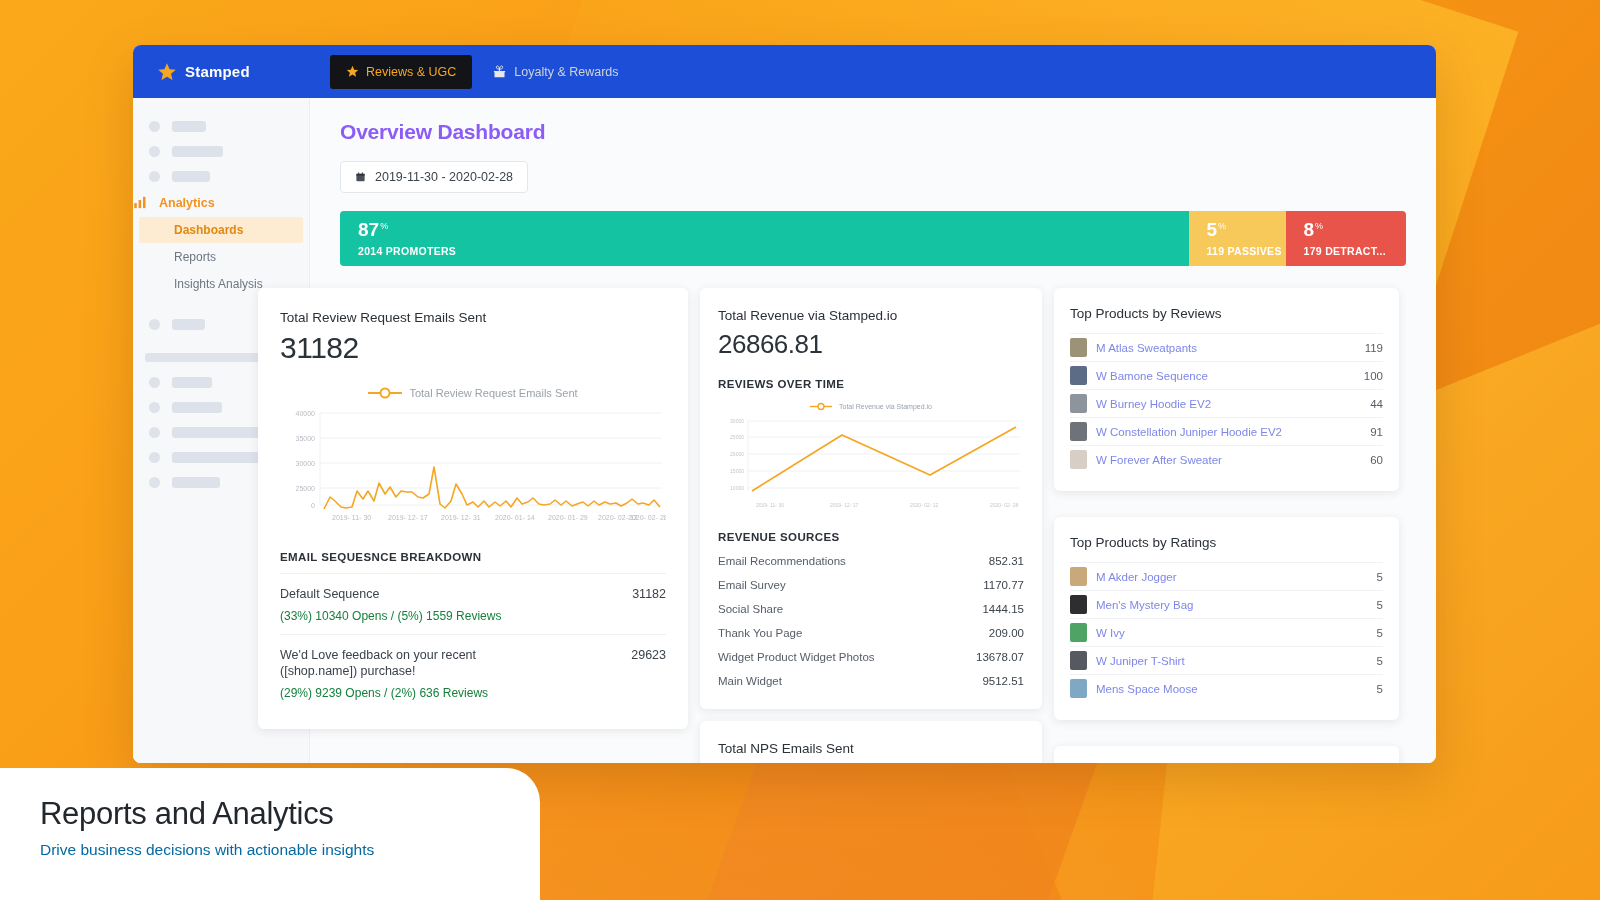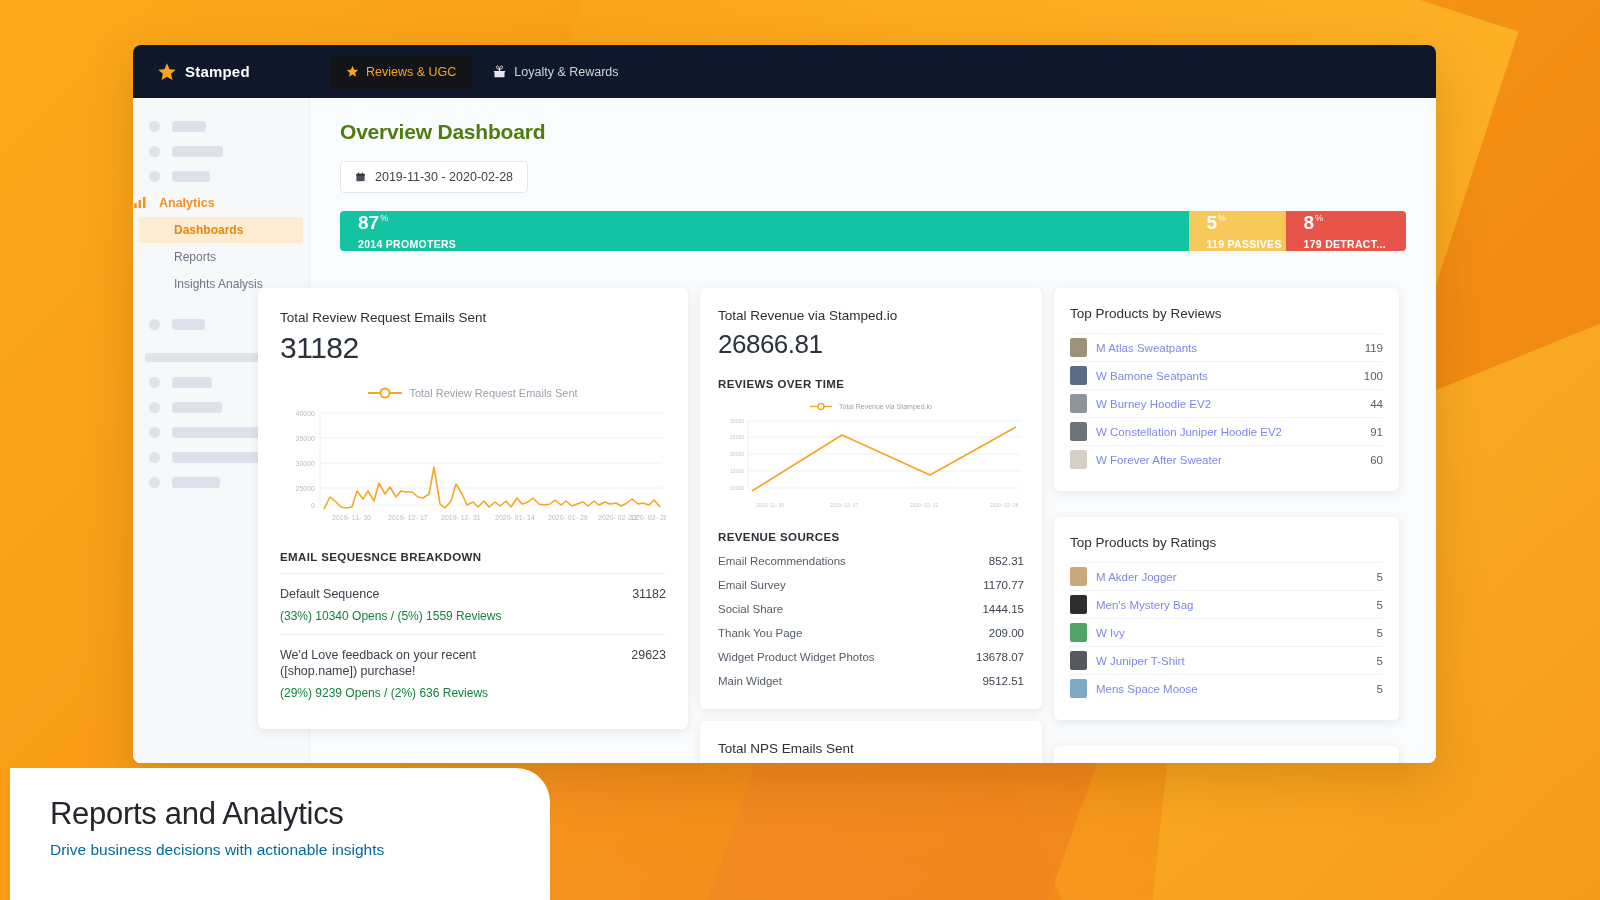--- a/index.html
+++ b/index.html
@@ -50,21 +50,21 @@
     position: absolute; left: 133px; top: 45px;
     width: 1303px; height: 718px;
     border-radius: 8px;
     overflow: hidden;
     box-shadow: 0 18px 48px rgba(120,60,0,.22);
     background: #FAFBFC;
   }
 
   
   .topbar {
-    height: 53px; background: #0f172a;
+    height: 53px; background: #1d4ed8;
     display: flex; align-items: center; padding-left: 24px;
   }
   .brand { display: flex; align-items: center; gap: 8px; width: 150px; }
   .brand-name { color: #fff; font-size: 15px; font-weight: bold; letter-spacing: .2px; }
   .star { width: 20px; height: 20px; }
   .nav-tabs { display: flex; align-items: center; gap: 4px; margin-left: 23px; }
   .nav-tab {
     display: flex; align-items: center; gap: 7px;
     padding: 10px 16px; border-radius: 3px;
     color: #cfd3d8; font-size: 12.5px; cursor: pointer;
@@ -91,30 +91,30 @@
   .nav-item.accent { color: #F5911E; font-weight: bold; }
   .sub-item {
     font-size: 12px; color: #6C7684; padding: 6px 16px 6px 35px;
     cursor: pointer; border-radius: 3px; margin: 1px 6px;
   }
   .sub-item.active { background: #FDEBD2; color: #E08A12; font-weight: bold; }
   .chart-ic { width: 15px; height: 15px; }
 
   
   .main { flex: 1; padding: 22px 30px 0 30px; position: relative; overflow: hidden; }
-  .page-title { font-size: 21px; font-weight: bold; color: #4d7c0f; letter-spacing: -.2px; }
+  .page-title { font-size: 21px; font-weight: bold; color: #8b5cf6; letter-spacing: -.2px; }
   .date-picker {
     margin-top: 17px; display: inline-flex; align-items: center; gap: 9px;
     background: #fff; border: 1px solid #E3E7EC; border-radius: 4px;
     padding: 8px 14px; font-size: 12.5px; color: #3C444D; cursor: pointer;
   }
   .cal-ic { width: 11px; height: 12px; }
 
   
-  .nps-bar { margin-top: 18px; display: flex; height: 40px; border-radius: 4px; overflow: hidden; }
+  .nps-bar { margin-top: 18px; display: flex; height: 55px; border-radius: 4px; overflow: hidden; }
   .nps-seg { display: flex; flex-direction: column; justify-content: center; padding-left: 18px; color: #fff; }
   .nps-num { font-size: 19px; font-weight: bold; line-height: 1; }
   .nps-num sup { font-size: 9px; font-weight: normal; vertical-align: super; margin-left: 1px; }
   .nps-lbl { font-size: 10.5px; font-weight: bold; margin-top: 6px; letter-spacing: .3px; white-space: nowrap; }
 
   
   .cards { position: absolute; left: 125px; top: 243px; display: flex; gap: 12px; }
   .col { display: flex; flex-direction: column; gap: 12px; }
   .card {
     background: #fff; border-radius: 6px;
@@ -147,21 +147,21 @@
     display: flex; align-items: center; gap: 9px;
     border-top: 1px solid #F0F2F5; padding: 4px 0;
   }
   .prod-row:first-of-type { border-top: none; }
   .thumb { width: 17px; height: 19px; border-radius: 2px; flex: none; }
   .prod-name { flex: 1; font-size: 11.5px; color: #7E87E8; }
   .prod-val { font-size: 11.5px; color: #565E68; }
 
   
   #caption {
-    position: absolute; left: 10px; bottom: 0; width: 540px; height: 132px;
+    position: absolute; left: 0; bottom: 0; width: 540px; height: 132px;
     background: #fff; border-top-right-radius: 34px;
   }
   .caption-inner { padding: 28px 0 0 40px; }
   .caption-title { font-size: 31px; color: #22272D; letter-spacing: -.3px; }
   .caption-sub { font-size: 15.5px; color: #0369a1; margin-top: 9px; }
 
   .axis-lbl { font-size: 7px; fill: #B6BCC4; font-family: "Liberation Sans", sans-serif; }
   .axis-lbl-sm { font-size: 5px; fill: #C2C7CE; font-family: "Liberation Sans", sans-serif; }
 </style>
 </head>
@@ -426,21 +426,21 @@
 
       <div class="card">
         <div class="card-title" style="margin-bottom:12px">Top Products by Reviews</div>
         <div class="prod-row">
           <span class="thumb" style="background:#9C9277"></span>
           <span class="prod-name">M Atlas Sweatpants</span>
           <span class="prod-val">119</span>
         </div>
         <div class="prod-row">
           <span class="thumb" style="background:#5C6B86"></span>
-          <span class="prod-name">W Bamone Seatpants</span>
+          <span class="prod-name">W Bamone Sequence</span>
           <span class="prod-val">100</span>
         </div>
         <div class="prod-row">
           <span class="thumb" style="background:#8E949B"></span>
           <span class="prod-name">W Burney Hoodie EV2</span>
           <span class="prod-val">44</span>
         </div>
         <div class="prod-row">
           <span class="thumb" style="background:#6E7379"></span>
           <span class="prod-name">W Constellation Juniper Hoodie EV2</span>

